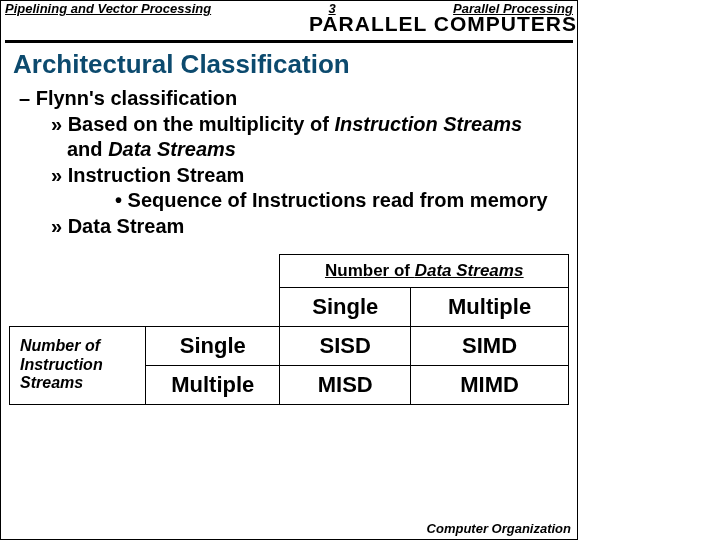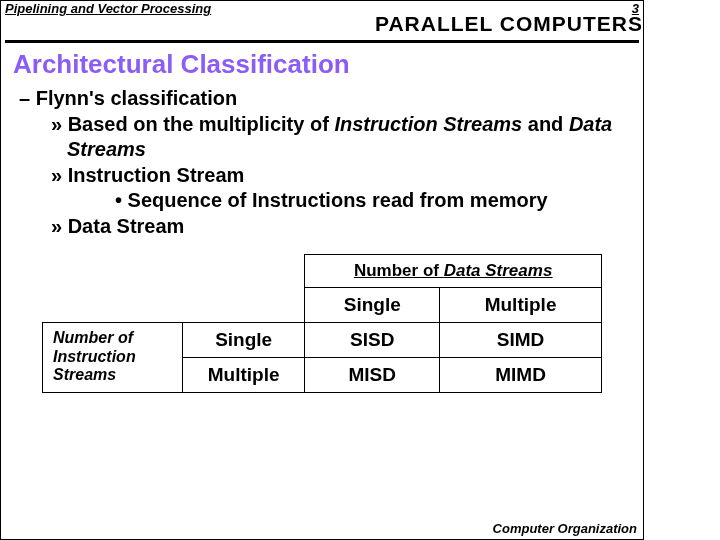--- a/index.html
+++ b/index.html
@@ -1,46 +1,47 @@
 <!DOCTYPE html>
 <html><head>
 <meta charset="utf-8">
 <style>
   * { box-sizing: border-box; margin: 0; padding: 0; }
   html, body { width: 720px; height: 540px; font-family: Arial, Helvetica, sans-serif; background: #fff; }
-  .slide { width: 644px; height: 540px; position: relative; border: 1px solid #000; }
+  .slide { width: 578px; height: 540px; position: relative; border: 1px solid #000; }
   .hdr { display: flex; justify-content: space-between; align-items: flex-start; padding: 0 4px; font-style: italic; font-weight: bold; font-size: 13px; }
   .hdr-left { text-decoration: underline; }
   .hdr-right { text-decoration: underline; }
   .hdr-center { text-decoration: underline; }
   .title { text-align: right; font-weight: bold; font-size: 21px; letter-spacing: 1px; margin-top: -4px; }
   .rule { border: none; border-top: 3px solid #000; margin: 4px 4px 6px 4px; }
-  .section { color: #8b5cf6; font-weight: bold; font-size: 26px; padding: 0 12px; margin-bottom: 6px; }
+  .section { color: #0c4a6e; font-weight: bold; font-size: 26px; padding: 0 12px; margin-bottom: 6px; }
   .body { padding: 0 18px; font-size: 20px; font-weight: bold; line-height: 1.28; }
   .l1 { text-indent: -18px; padding-left: 18px; }
   .l2 { margin-left: 32px; text-indent: -16px; padding-left: 16px; }
   .l3 { margin-left: 96px; text-indent: -14px; padding-left: 14px; }
   .em { font-style: italic; text-align: right; }
   .tbl-wrap { margin: 14px auto 0 auto; width: 560px; }
   table { border-collapse: collapse; width: 100%; }
-  td, th { border: 1px solid #000; padding: 6px 8px; text-align: center; font-weight: bold; font-size: 19px; }
+  td, th { border: 1px solid #000; padding: 6px 8px; text-align: center; font-weight: bold; font-size: 22px; }
   .noborder { border: none; }
   .ds-head { font-size: 17px; text-decoration: underline; }
   .ds-head .u { text-decoration: underline; font-style: italic; }
   .rowhead { text-align: left; font-style: italic; font-size: 16px; line-height: 1.15; padding-left: 10px; }
   .ftr { position: absolute; bottom: 3px; width: 100%; display: flex; justify-content: flex-end; padding: 0 6px; font-style: italic; font-weight: bold; font-size: 13px; }
 </style>
 </head>
 <body>
 
 <div class="slide">
 
   <div class="hdr">
     <span class="hdr-left">Pipelining and Vector Processing</span>
     <span class="hdr-center">3</span>
+    <span class="hdr-right">Parallel Processing</span>
   </div>
 
   <div class="title">PARALLEL  COMPUTERS</div>
   <hr class="rule">
 
   <div class="section">Architectural Classification</div>
 
   <div class="body">
     <div class="l1">–  Flynn's classification</div>
     <div class="l2">

